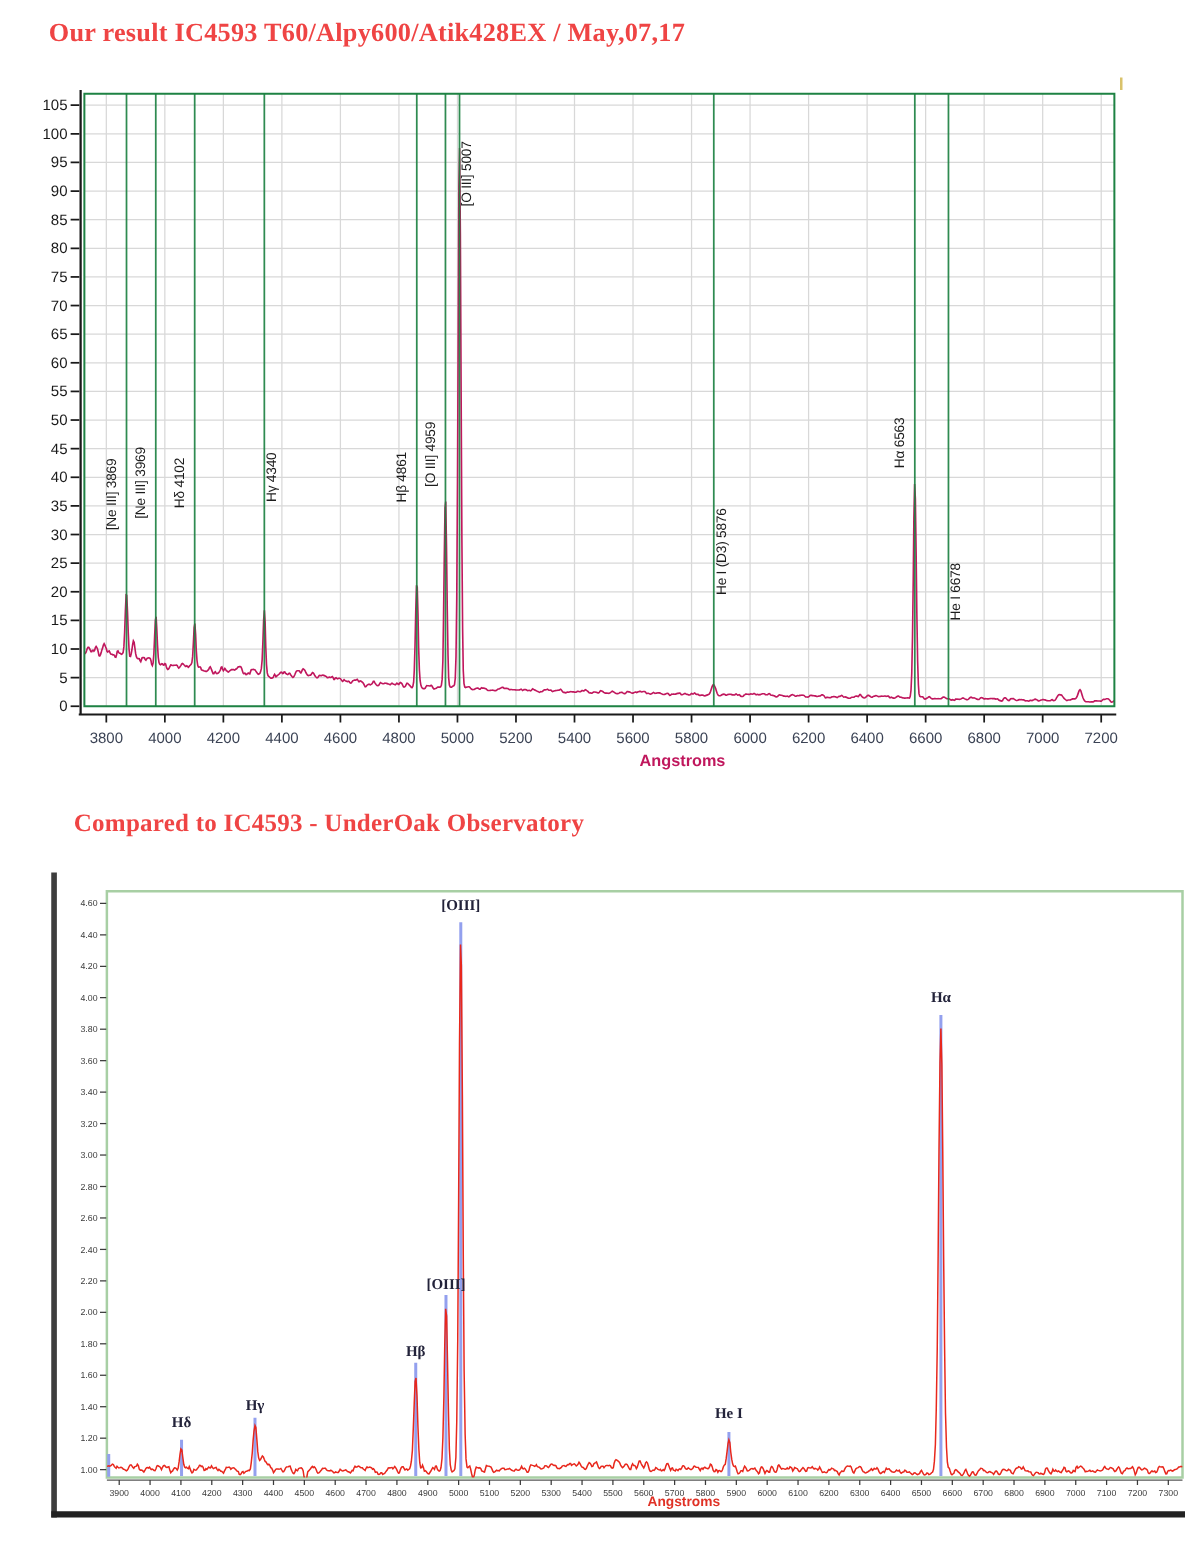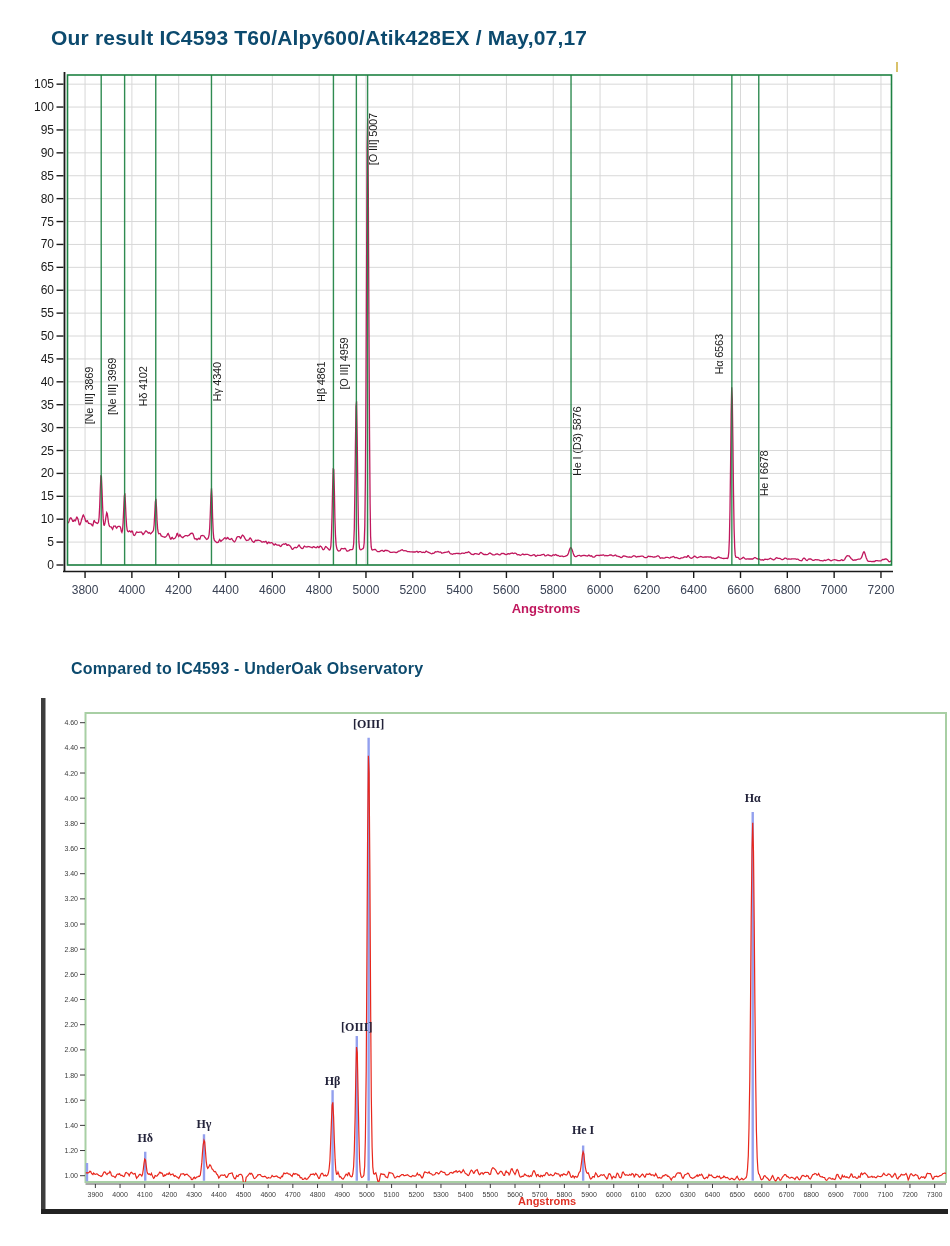--- a/index.html
+++ b/index.html
@@ -1,21 +1,21 @@
 <!DOCTYPE html>
 <html><head>
 <meta charset="utf-8">
 <style>
   html,body{margin:0;padding:0;background:#ffffff;}
   body{width:950px;height:1246px;position:relative;overflow:hidden;
        font-family:"Liberation Sans",sans-serif;}
-  .title{position:absolute;margin:16px;font-weight:bold;color:#0c4a6e;
-         font-family:Liberation Sans, sans-serif;letter-spacing:.2px;}
+  .title{position:absolute;margin:4px;font-weight:bold;color:#ef4444;
+         font-family:Liberation Serif, serif;letter-spacing:.2px;}
   #top-title{left:35px;top:10px;font-size:21px;}
-  #bottom-title{left:55px;top:644px;font-size:16px;}
+  #bottom-title{left:55px;top:644px;font-size:20px;}
   svg{position:absolute;left:0;display:block;}
   #chart-top{top:55px;}
   #chart-bottom{top:688px;}
   text{font-family:"Liberation Sans",sans-serif;}
   .serifLabel{font-family:"Liberation Serif",serif;}
 </style>
 </head>
 <body>
 
 <h1 class="title" id="top-title">Our result IC4593 T60/Alpy600/Atik428EX / May,07,17</h1>

